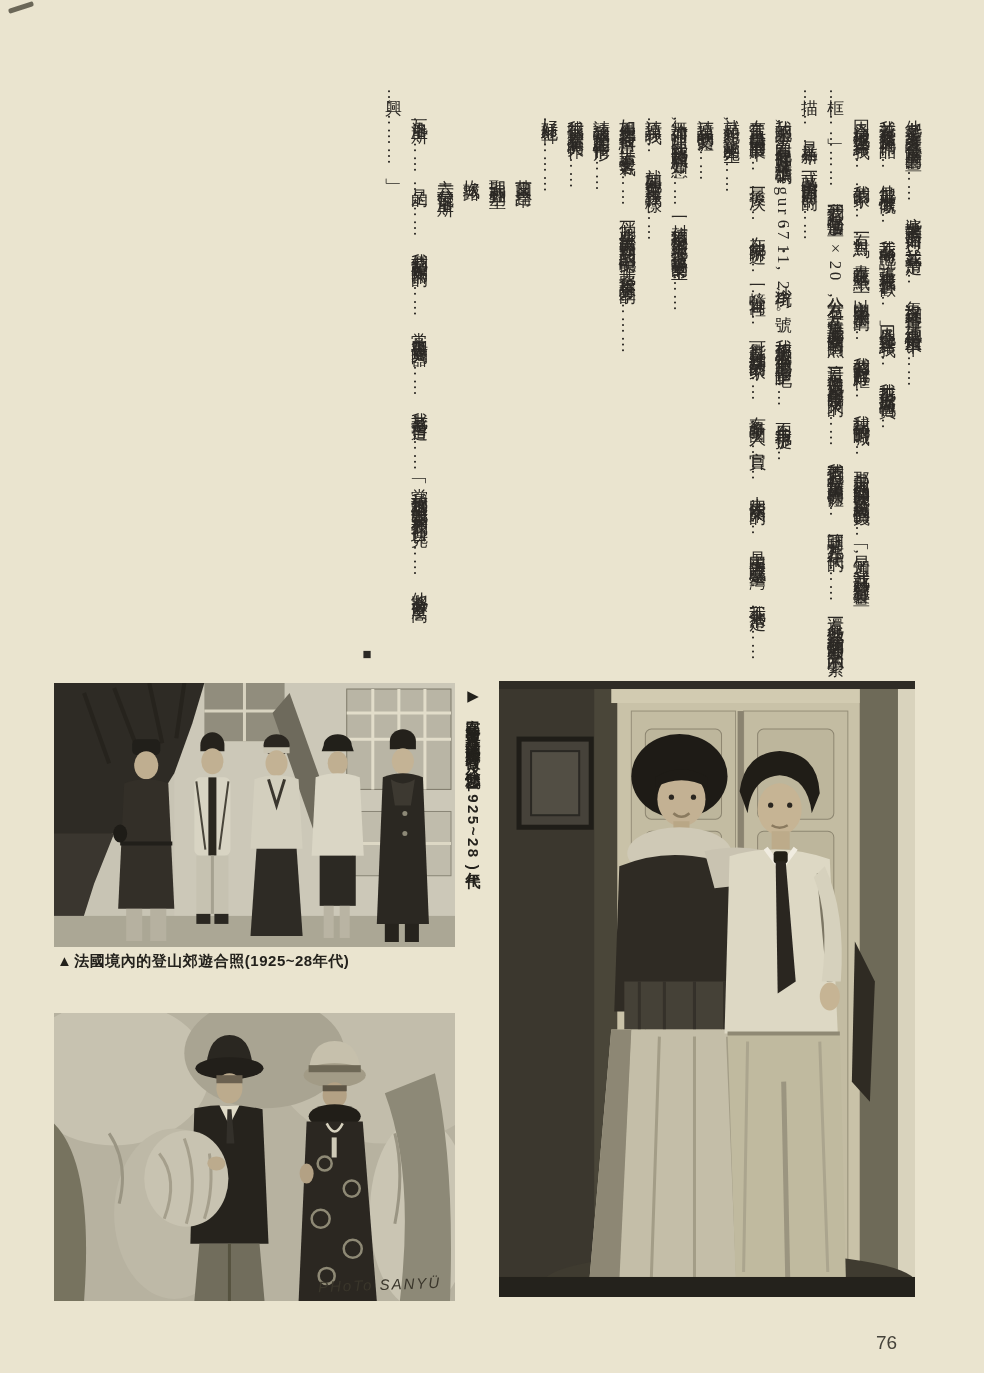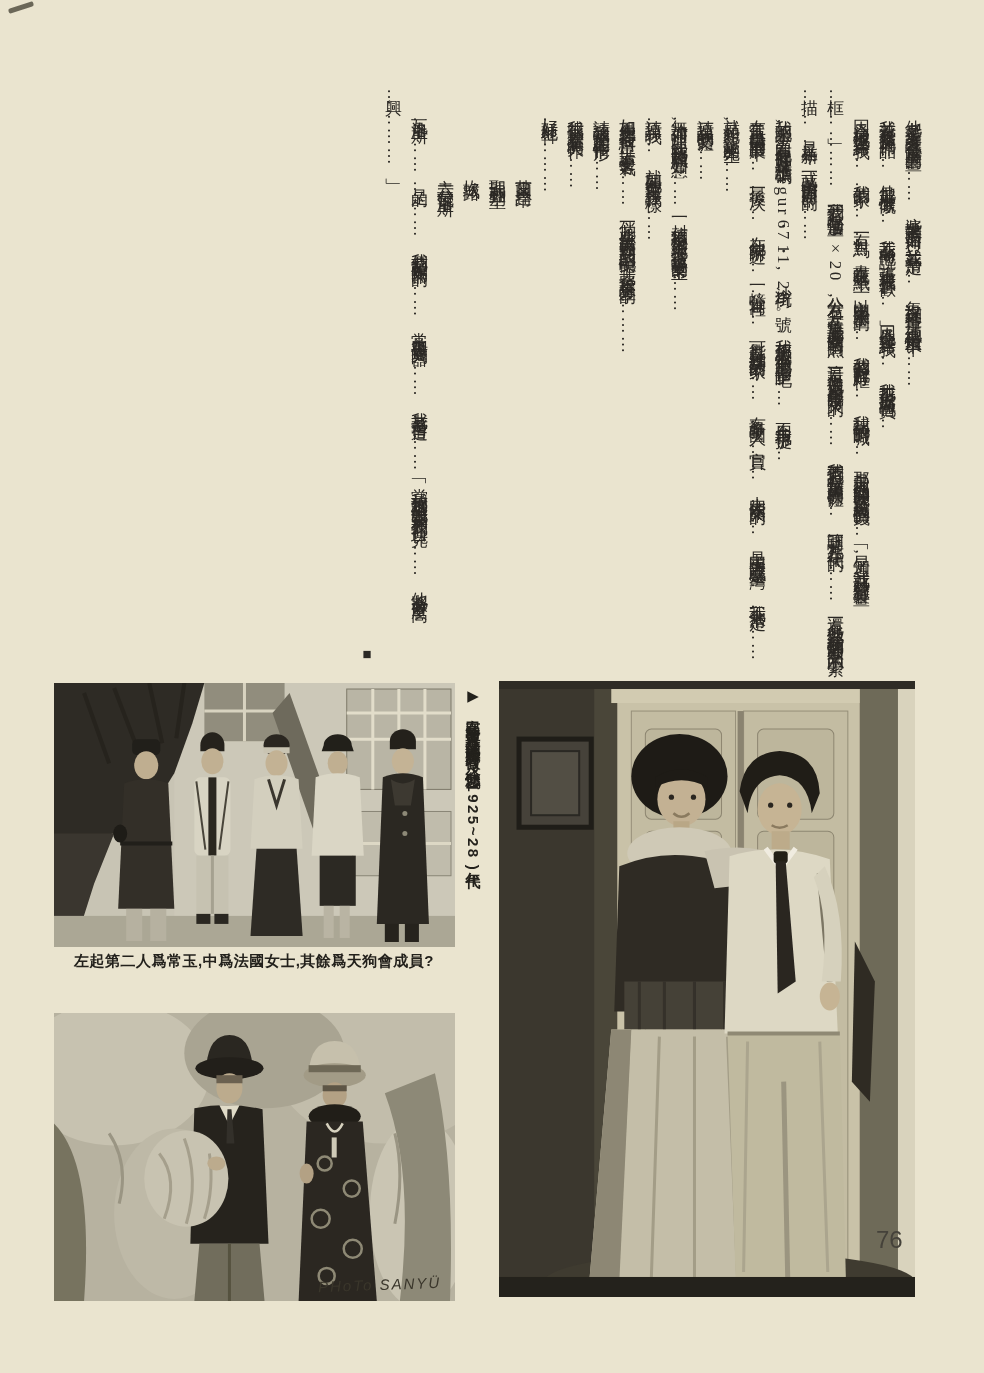--- a/index.html
+++ b/index.html
@@ -26,23 +26,23 @@
   .cap-line{white-space:nowrap;}
   .cap-line.indented{padding-left:17px;}
   .cap-marker{margin-right:2px;}
   .vcaption{position:absolute;left:463px;top:687px;height:430px;
         writing-mode:vertical-rl;text-orientation:mixed;
         font-family:"Liberation Sans","DejaVu Sans",sans-serif;
         font-size:15px;font-weight:600;letter-spacing:2.5px;color:#23211c;}
   .photo-credit{position:absolute;right:14px;bottom:8px;
         font-family:"Liberation Sans","DejaVu Sans",sans-serif;font-style:italic;
         font-size:15px;letter-spacing:2px;color:#3a362b;transform:rotate(-2deg);}
-  .page-number{position:absolute;left:876px;top:1226px;
+  .page-number{position:absolute;left:876px;top:1332px;
         font-family:"Liberation Sans","DejaVu Sans",sans-serif;
-        font-size:24px;color:#45423a;text-align:right;}
+        font-size:19px;color:#45423a;text-align:right;}
 </style>
 </head>
 <body>
 
 <div class="page">
 
   <div class="corner-mark"></div>
 
   <div class="vtext">
       <p style="text-indent: 20px;">他老是等著許多寄往臺灣展覽的畫………這些畫的下落如何?我並不清楚……每次提到這件事,他總是憤憤不平………</p>
@@ -128,22 +128,22 @@
         <path d="M336 96 q12 8 24 0 l-4 26 h-16 z" fill="#3d3931"></path>
         <circle cx="350" cy="130" r="2.5" fill="#8d8977"></circle>
         <circle cx="350" cy="150" r="2.5" fill="#8d8977"></circle>
         <rect x="330" y="240" width="14" height="18" fill="#26231d"></rect>
         <rect x="350" y="240" width="14" height="18" fill="#26231d"></rect>
       </g>
     </svg>
   </figure>
 
   <div class="captions">
-    <div class="cap-line indented">
-      <span>左起第二人爲常玉,中爲法國女士,其餘爲天狗會成員?</span>
+    <div class="cap-line">
+      <span class="cap-marker">▲</span><span>法國境內的登山郊遊合照(1925~28年代)</span>
     </div>
   </div>
 
   <figure class="photo2">
     <svg viewBox="0 0 400 287" preserveAspectRatio="none">
       <rect width="400" height="287" fill="#b7b2a0"></rect>
       <g>
         <ellipse cx="60" cy="60" rx="95" ry="72" fill="#c7c2b0"></ellipse>
         <ellipse cx="330" cy="50" rx="110" ry="80" fill="#c2bdab"></ellipse>
         <ellipse cx="210" cy="40" rx="80" ry="55" fill="#a9a492"></ellipse>

